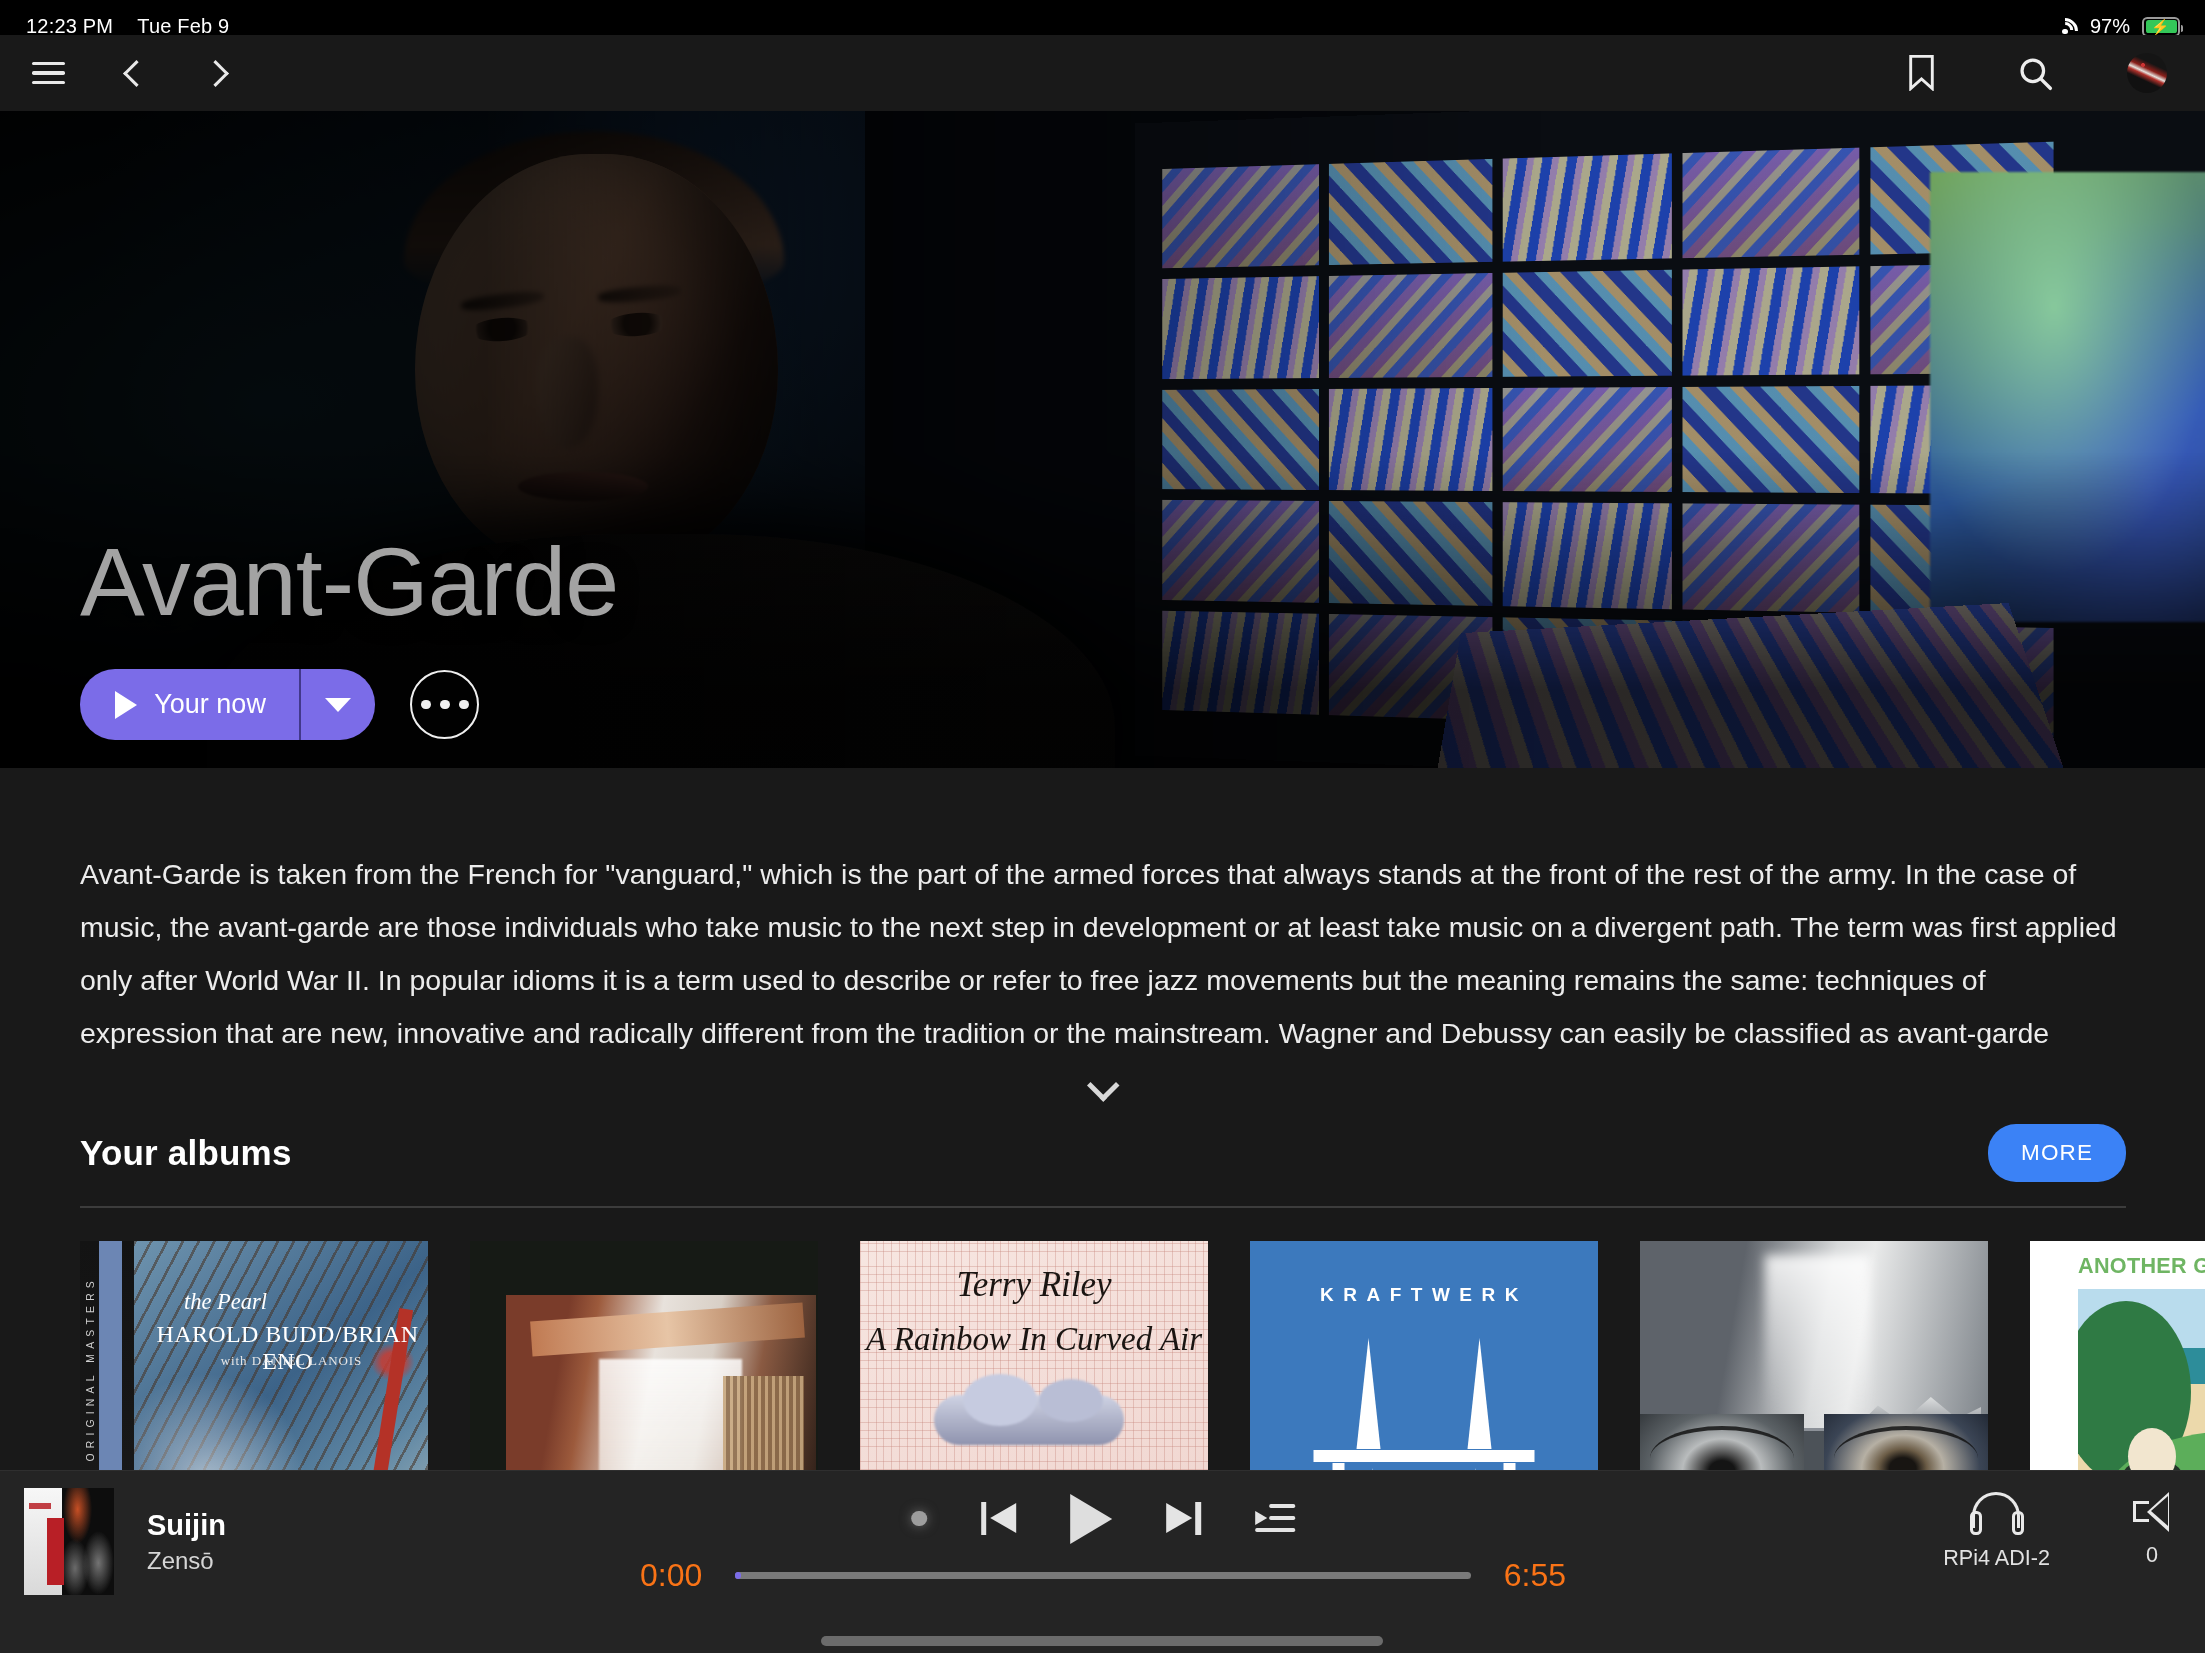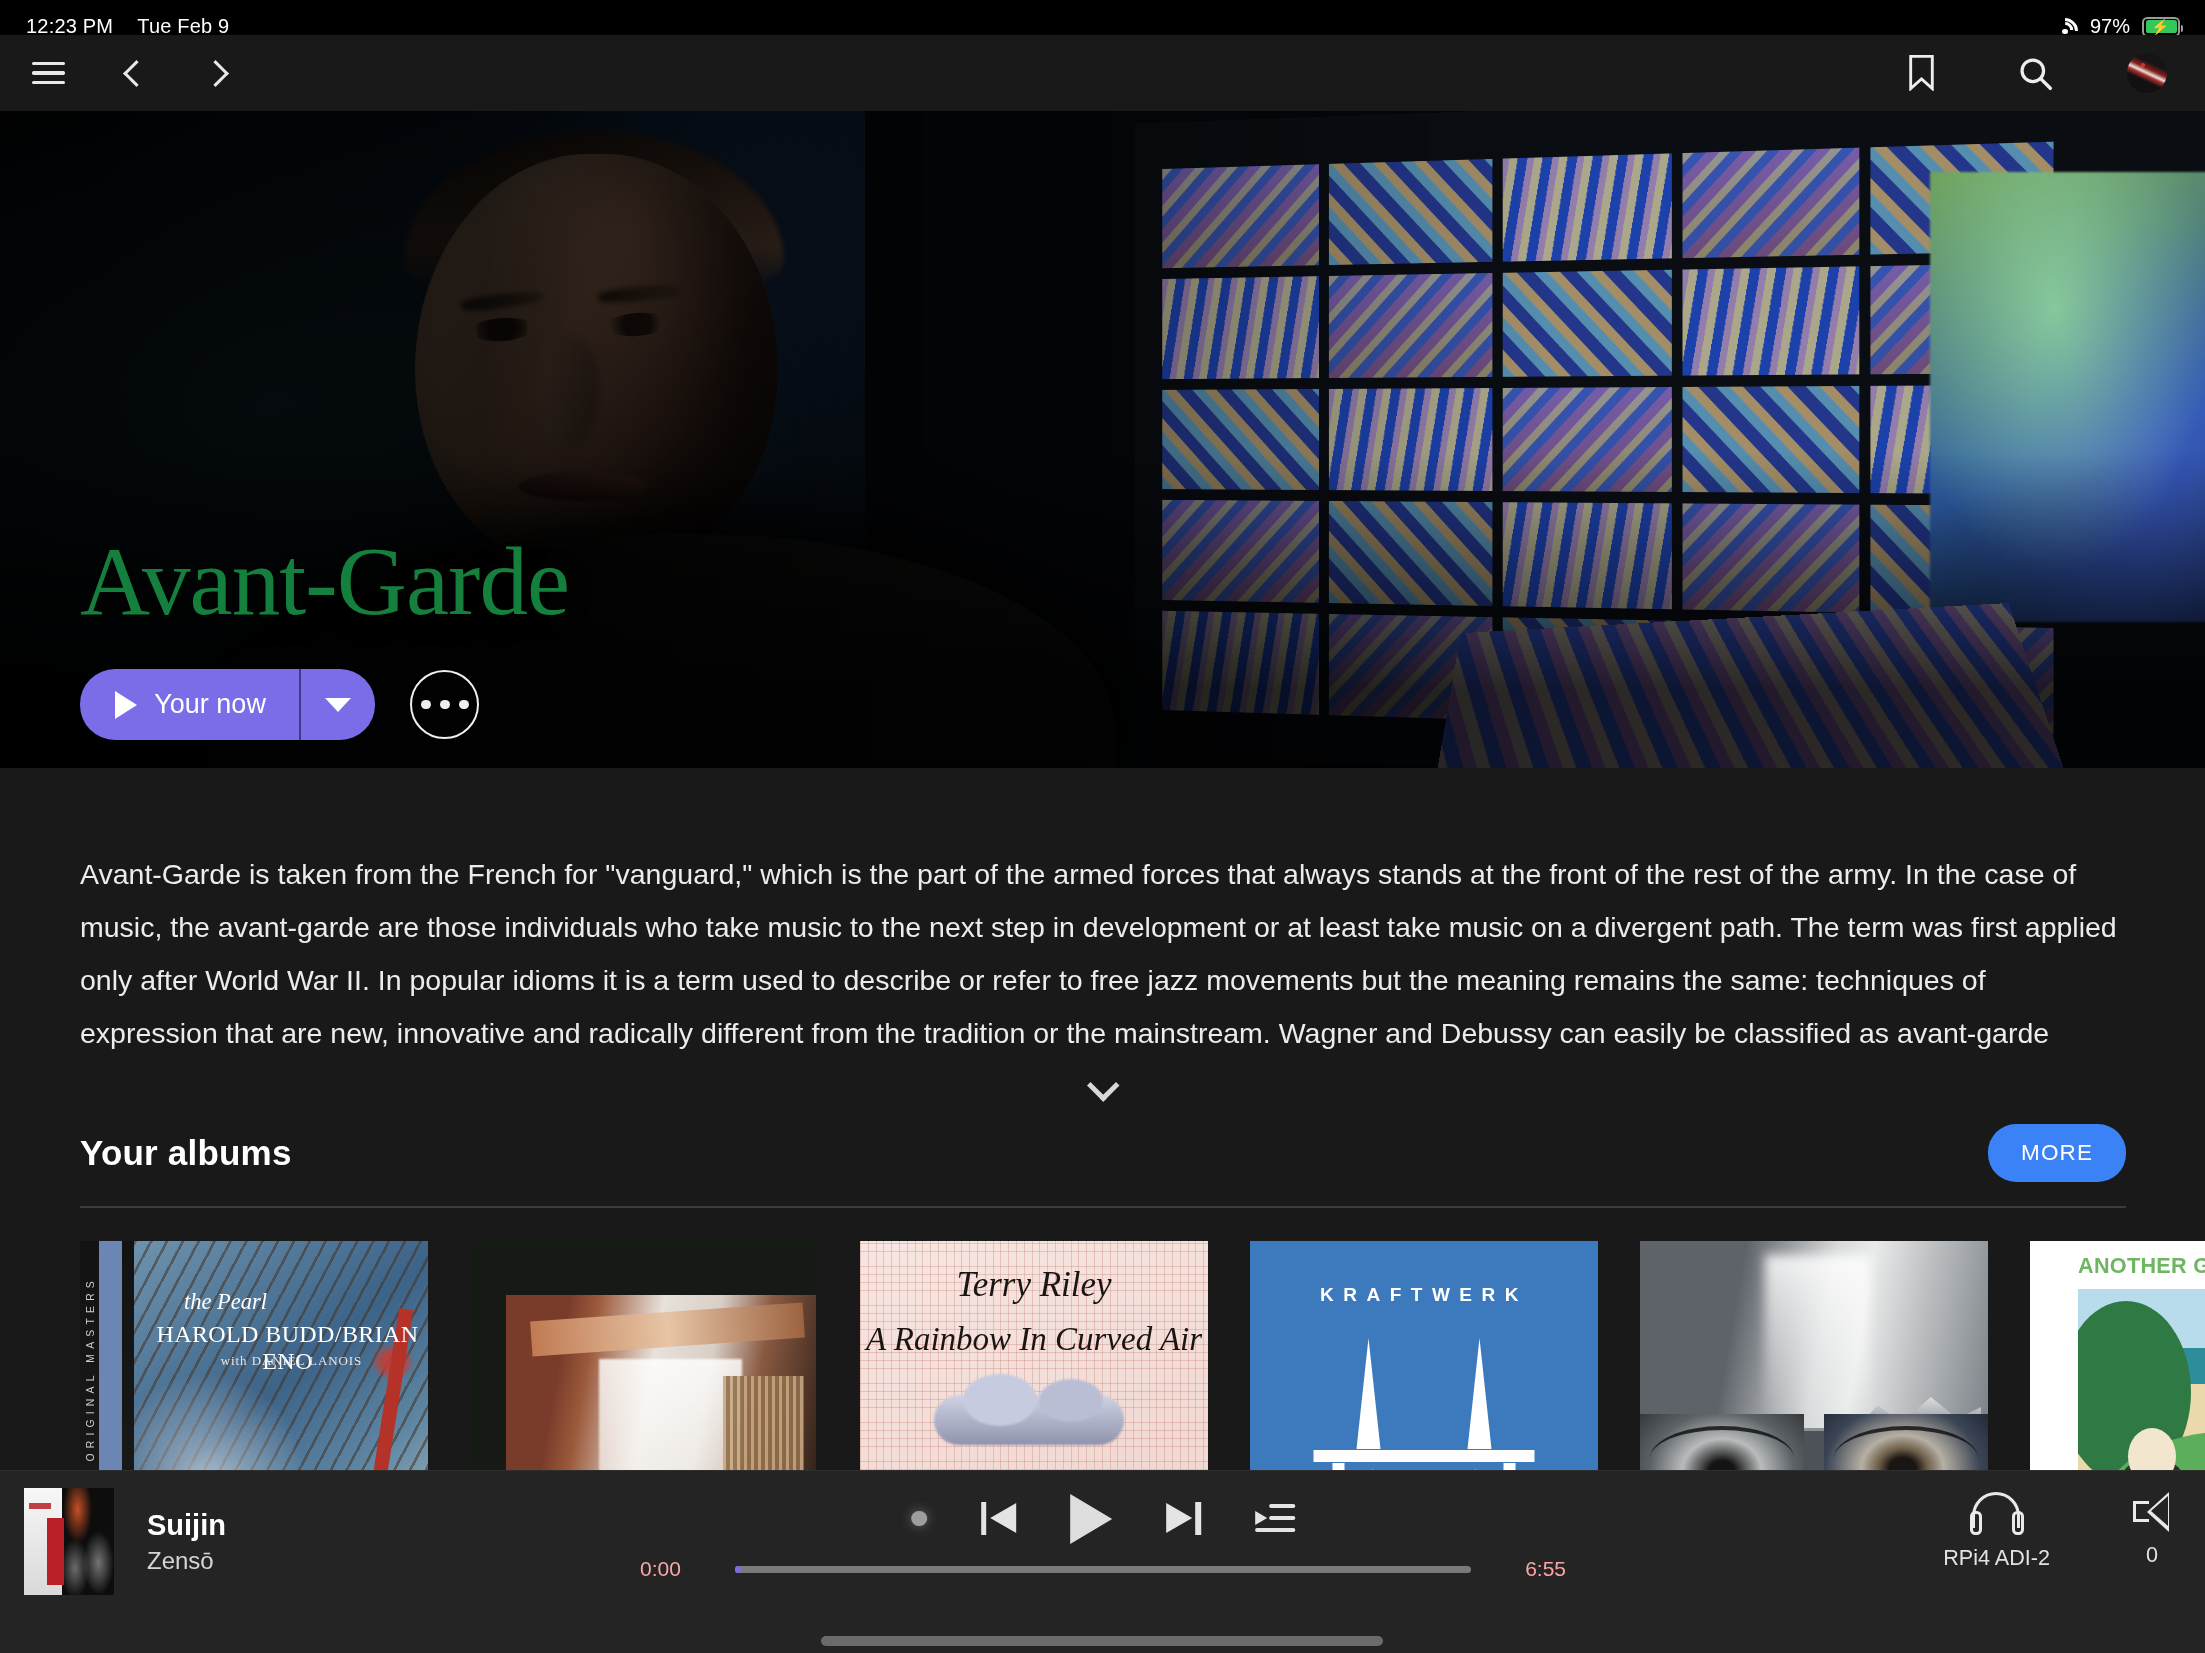--- a/index.html
+++ b/index.html
@@ -148,21 +148,21 @@
     background: linear-gradient(180deg,#12100f 0%, #0b0a09 100%);
     box-shadow: 0 -17.3px 52px rgba(0,0,0,.8);
   }
   .hero-shade {
     position:absolute; inset:0;
     background: linear-gradient(90deg, rgba(0,0,0,.82) 0 22%, rgba(0,0,0,.35) 46%, rgba(0,0,0,0) 70%),
                 linear-gradient(0deg, rgba(0,0,0,.72) 0 12%, rgba(0,0,0,0) 48%);
   }
   .hero-content { position:absolute; left: 80px; bottom: 28px; }
   .hero-title {
-    font-family: Liberation Serif, serif; font-size: 97px; color: #15803d;
+    font-family: Liberation Sans, sans-serif; font-size: 97px; color: #a3a3a3;
     line-height: 1.05; letter-spacing: -0.9px; text-shadow: 0 3.5px 22.5px rgba(0,0,0,.75);
   }
   .hero-actions { display: flex; align-items: center; gap: 35px; margin-top: 36px; }
   .play-group { display: flex; align-items: stretch; height: 71px; border-radius: 35px; overflow: hidden; background: #7b6ce8; }
   .play-main {
     display:flex; align-items:center; gap: 17.3px; padding: 0 33px 0 35px;
     color:#fff; font-size: 27px; cursor: pointer;
   }
   .play-tri { width:0; height:0; border-left: 22.5px solid #fff; border-top: 14px solid transparent; border-bottom: 14px solid transparent;}
   .play-div { width: 2.6px; background: rgba(20,14,60,.55); }
@@ -335,21 +335,21 @@
   .bigplay { width:0;height:0; border-left: 42px solid #dedede; border-top: 25px solid transparent; border-bottom: 25px solid transparent;}
   .queue { position:relative; width: 40px; height: 29px;}
   .queue .ln { position:absolute; right:0; height: 4.3px; background:#e4e4e4; border-radius:1.7px;}
   .queue .ln:nth-child(1){ top:0; width: 26px;}
   .queue .ln:nth-child(2){ top: 12px; width: 26px;}
   .queue .ln:nth-child(3){ top: 24px; width: 40px;}
   .queue .qtri { position:absolute; left:0; top: 7px; width:0;height:0;
     border-left: 12px solid #e4e4e4; border-top: 7px solid transparent; border-bottom: 7px solid transparent;}
 
   .progress { position:absolute; left: 640px; right: 640px; top: 86px; display:flex; align-items:center; gap: 28px;}
-  .time { color:#fca5a5; font-size: 21px; min-width: 67px; }
+  .time { color:#f97316; font-size: 32px; min-width: 67px; }
   .time.end { text-align: right; }
   .track { position: relative; flex: 1; height: 7px; background:#7a7a7a; border-radius: 3.5px; cursor: pointer;}
   .track .fill { position:absolute; left:0; top:0; bottom:0; width: 6px; background:#7b6ce8; border-radius: 3.5px;}
 
   .outputs { position:absolute; right: 35px; top: 21px; display:flex; align-items:flex-start; gap: 83px;}
   .out { display:flex; flex-direction: column; align-items:center; gap: 10.4px; cursor:pointer;}
   .hp { position:relative; width: 54px; height: 43px; }
   .hp .band { position:absolute; left: 2.6px; top: 0; width: 48px; height: 36px; border: 3.5px solid #e9e9e9;
     border-radius: 24px 24px 0 0; border-bottom: none;}
   .hp .cupL, .hp .cupR { position:absolute; bottom: 0; width: 12px; height: 24px; border: 3.5px solid #e9e9e9; border-radius: 5.2px;}

